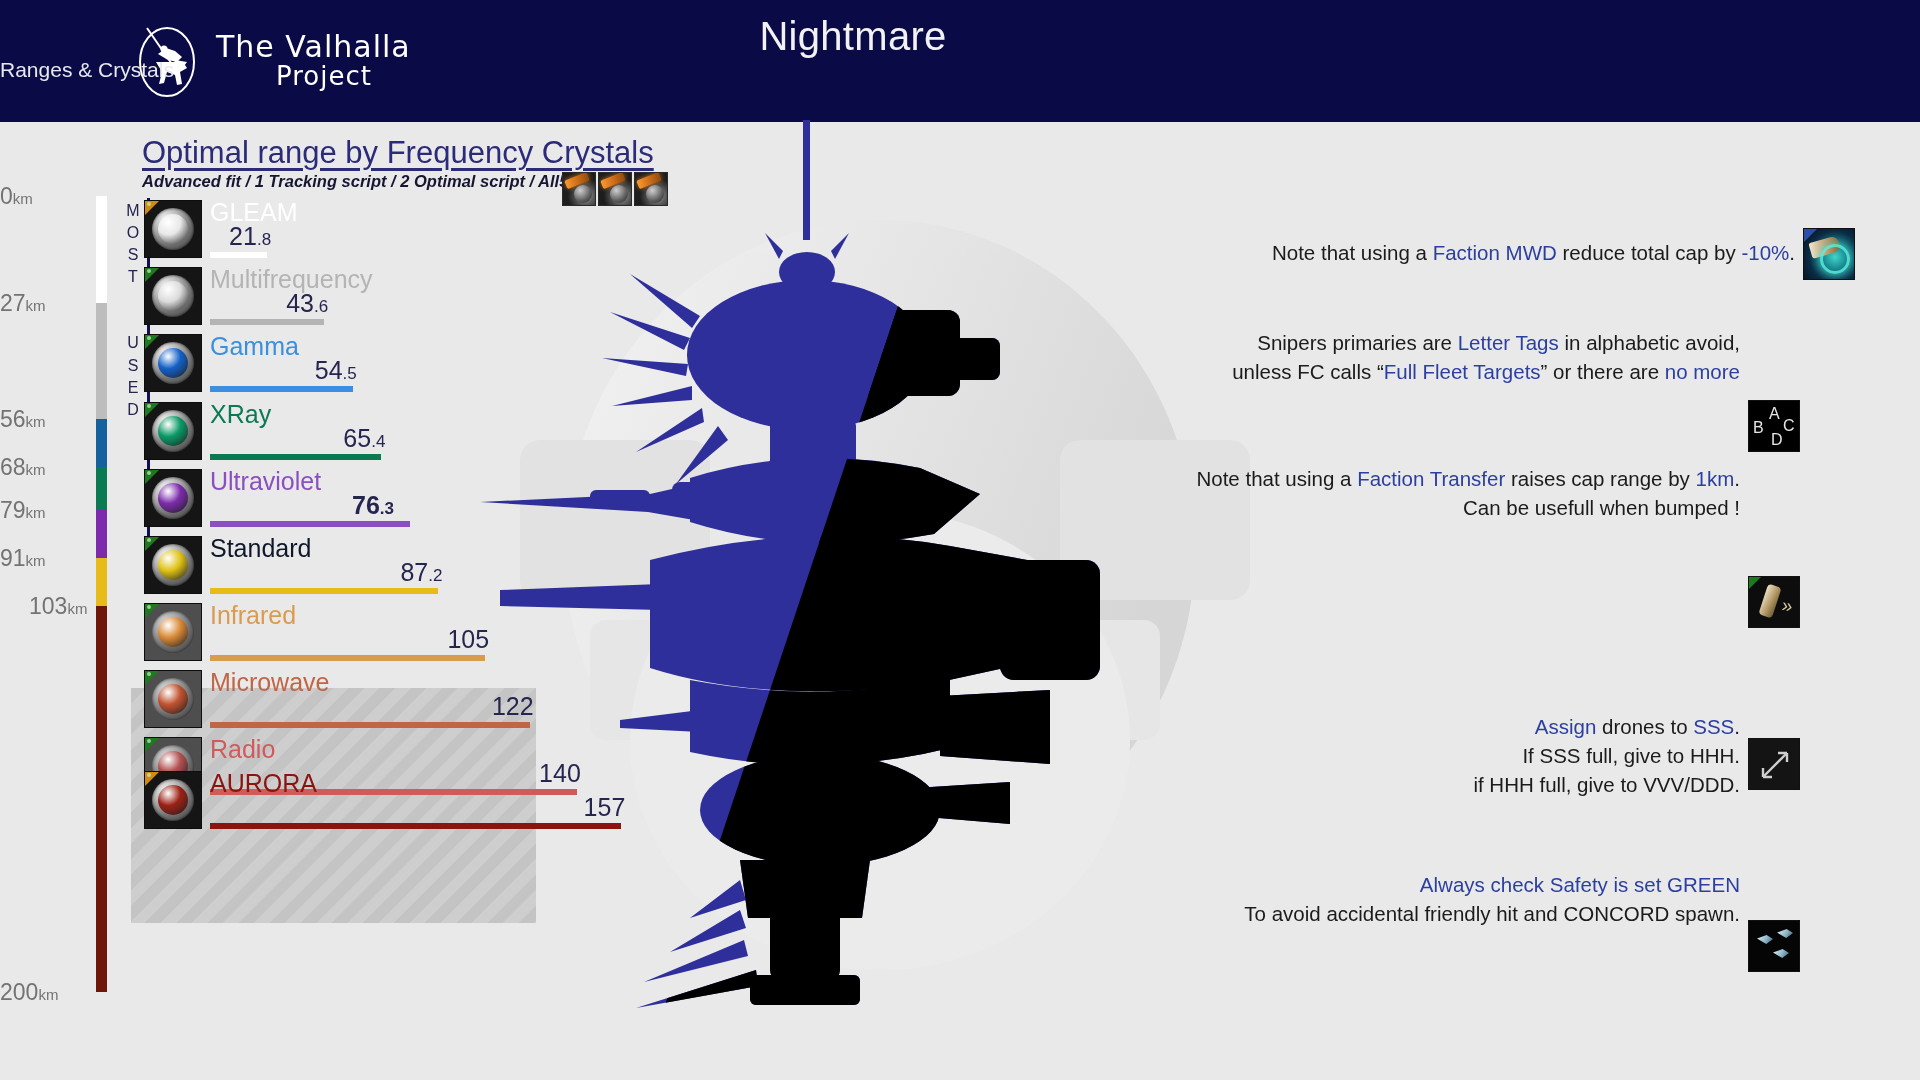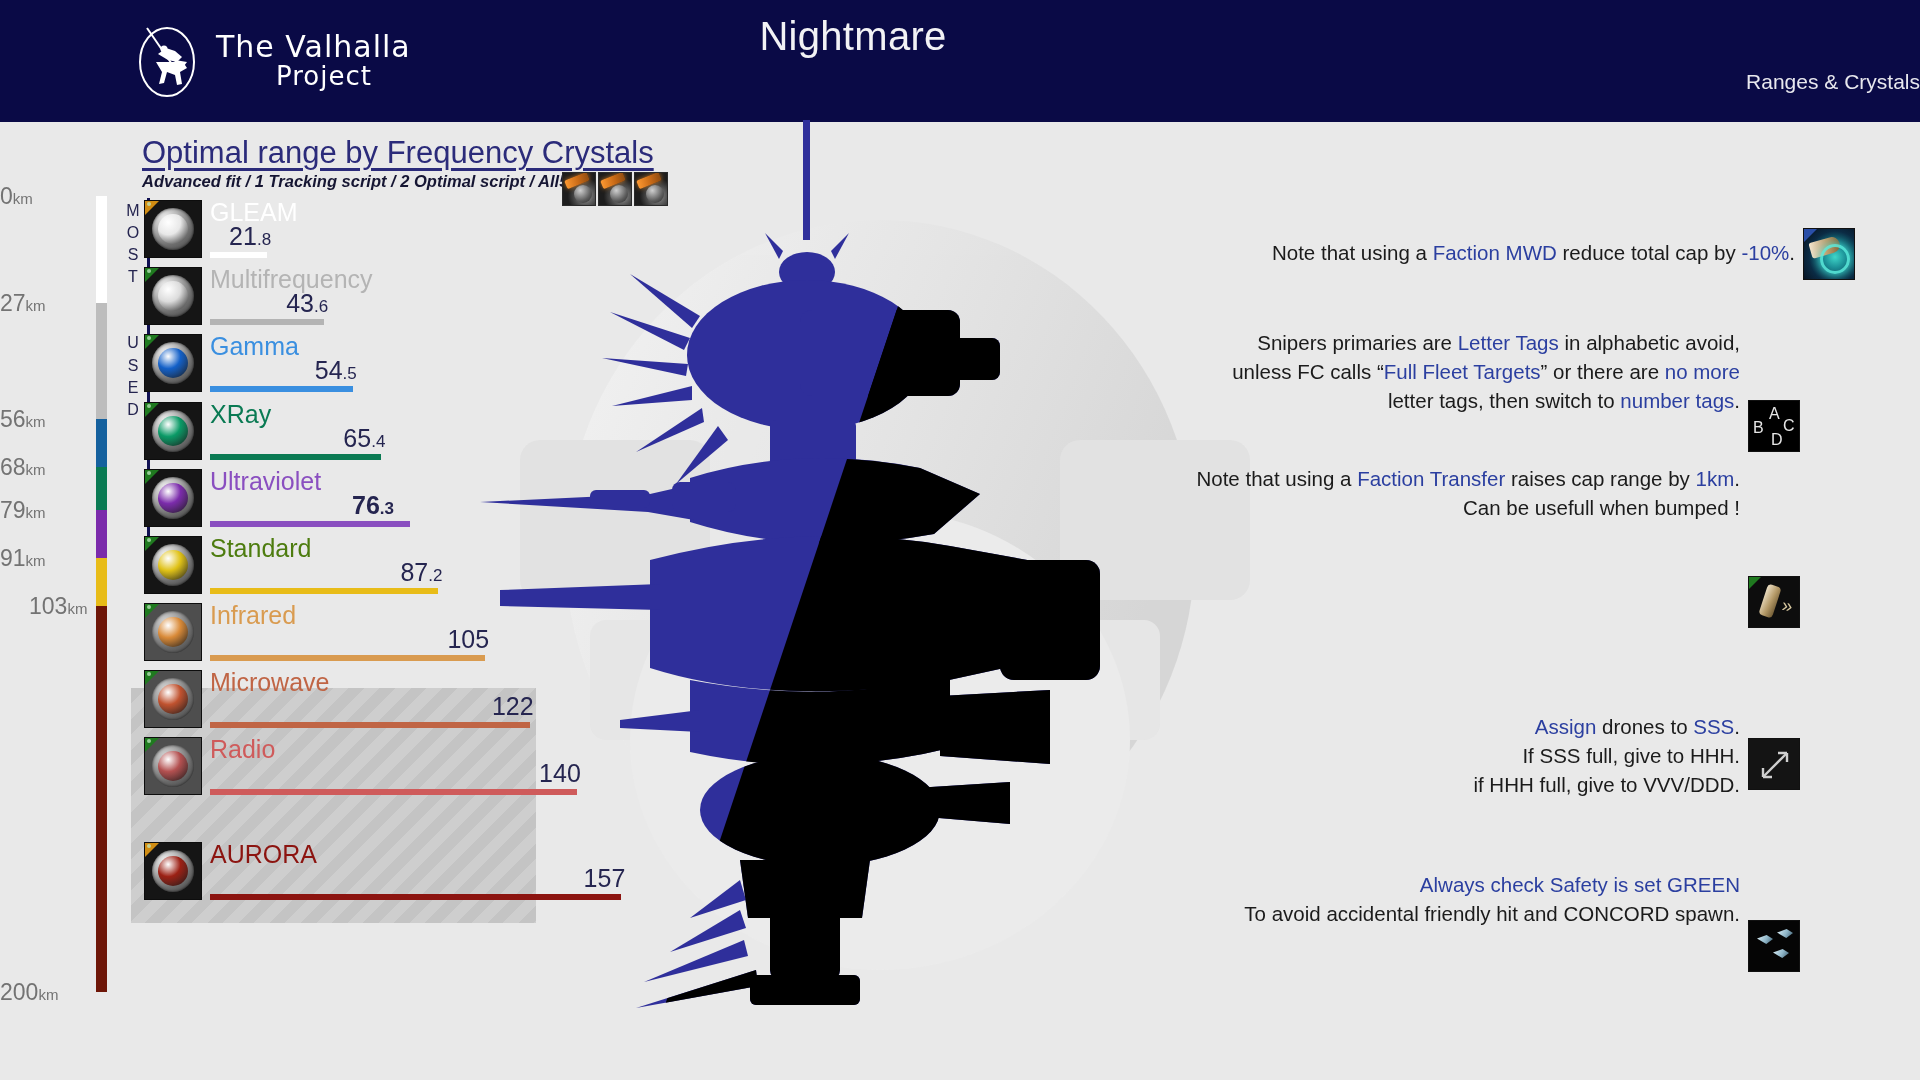--- a/index.html
+++ b/index.html
@@ -29,21 +29,21 @@
   }
   .logo-l1 { font-size: 30px; letter-spacing: 1px; font-weight: 400; }
   .logo-l2 { font-size: 26px; letter-spacing: 1px; font-weight: 400; padding-left: 60px; }
 
   .hdr-title {
     position: absolute; left: 0; top: 14px; width: 1706px; text-align: center;
     color: #f2f2f5; font-size: 40px; font-weight: 400; letter-spacing: .3px;
     font-family: "Liberation Sans", sans-serif;
   }
   .hdr-sub {
-    position: absolute; left: 0; top: 70px; width: 1920px; text-align: right;
+    position: absolute; left: 0; top: 58px; width: 1920px; text-align: left;
     color: #e8e8ee; font-size: 21px; font-weight: 400;
   }
 
   
   .chart-title {
     position: absolute; left: 142px; top: 135px;
     color: #2b2b7a; font-size: 31px; font-weight: 400;
     text-decoration: underline; text-underline-offset: 5px;
     white-space: nowrap;
   }
@@ -408,21 +408,21 @@
         <div class="bar" style="width: 199.906px; background: rgb(138, 79, 192);"></div>
         <div class="row-val" style="left: 394px; font-weight: bold;">76<span class="dec">.3</span></div>
       </div>
       <div class="row" style="top: 536px;">
         <div class="cryst">
           <span class="corner"></span>
           <span class="dot"></span>
           <span class="ring"></span>
           <span class="gem" style="background:radial-gradient(circle at 34% 28%, #ffffff 0%, #e0c217 42%, rgba(0,0,0,.75) 100%)"></span>
         </div>
-        <div class="row-name" style="color: #4d7c0f;">Standard</div>
+        <div class="row-name" style="color: #0f172a;">Standard</div>
         <div class="bar" style="width: 228.464px; background: rgb(232, 188, 24);"></div>
         <div class="row-val" style="left: 442.464px;">87<span class="dec">.2</span></div>
       </div>
       <div class="row" style="top: 603px;">
         <div class="cryst dim">
           <span class="corner"></span>
           <span class="dot"></span>
           <span class="ring"></span>
           <span class="gem" style="background:radial-gradient(circle at 34% 28%, #ffffff 0%, #d98a38 42%, rgba(0,0,0,.75) 100%)"></span>
         </div>
@@ -445,21 +445,21 @@
         <div class="cryst dim">
           <span class="corner"></span>
           <span class="dot"></span>
           <span class="ring"></span>
           <span class="gem" style="background:radial-gradient(circle at 34% 28%, #ffffff 0%, #b35050 42%, rgba(0,0,0,.75) 100%)"></span>
         </div>
         <div class="row-name" style="color: rgb(207, 91, 91);">Radio</div>
         <div class="bar" style="width: 366.8px; background: rgb(207, 91, 91);"></div>
         <div class="row-val" style="left: 580.8px;">140</div>
       </div>
-      <div class="row" style="top: 842px; padding-left: 28px;">
+      <div class="row" style="top: 771px; padding-left: 28px;">
         <div class="cryst gold">
           <span class="corner"></span>
           <span class="dot"></span>
           <span class="ring"></span>
           <span class="gem" style="background:radial-gradient(circle at 34% 28%, #ffffff 0%, #9c2014 42%, rgba(0,0,0,.75) 100%)"></span>
         </div>
         <div class="row-name" style="color: rgb(140, 20, 16);">AURORA</div>
         <div class="bar" style="width: 411.34px; background: rgb(140, 20, 16);"></div>
         <div class="row-val" style="left: 625.34px;">157</div>
       </div>
@@ -470,21 +470,20 @@
         <div><span>Note that using a </span><span class="hi">Faction MWD</span><span> reduce total cap by </span><span class="hi">-10%</span><span>.</span></div>
       </div>
       <div class="note-icon ico-mwd" style="left: 1803px; top: 228px;">
         <span class="flag"></span>
         <span class="cone"></span>
         <span class="torus"></span>
       </div>
       <div class="note" style="right: 180px; top: 328px;">
         <div><span>Snipers primaries are </span><span class="hi">Letter Tags</span><span> in alphabetic avoid,</span></div>
         <div><span>unless FC calls “</span><span class="hi">Full Fleet Targets</span><span>” or there are </span><span class="hi">no more</span></div>
-        <div><span>letter tags, then switch to </span><span class="hi">number tags</span><span>.</span></div>
       </div>
       <div class="note-icon ico-tags" style="left: 1748px; top: 348px;">
         <span style="left:20px;top:4px">A</span>
         <span style="left:4px;top:18px">B</span>
         <span style="left:34px;top:16px">C</span>
         <span style="left:22px;top:30px">D</span>
       </div>
       <div class="note" style="right: 180px; top: 464px;">
         <div><span>Note that using a </span><span class="hi">Faction Transfer</span><span> raises cap range by </span><span class="hi">1km</span><span>.</span></div>
         <div><span>Can be usefull when bumped !</span></div>

